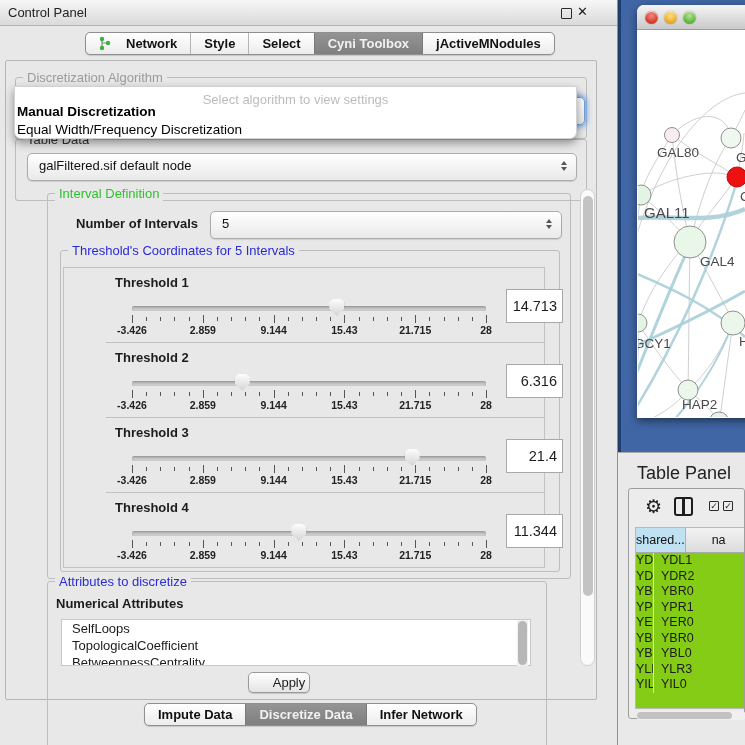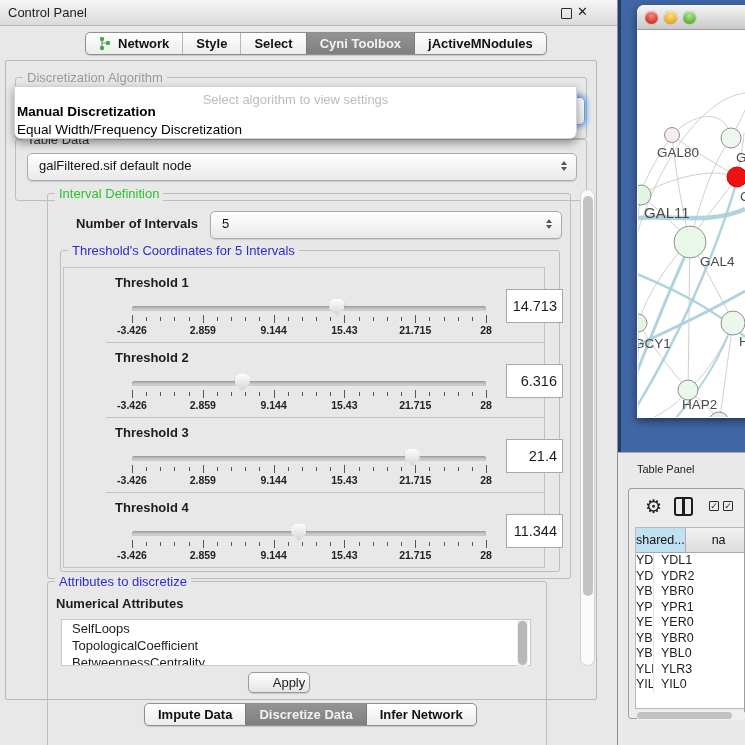--- a/index.html
+++ b/index.html
@@ -11,21 +11,21 @@
   .control-panel { position:absolute; left:0; top:0; width:618px; height:745px; background:#e8e8e8; border-right:1px solid #8f8f8f; }
   .titlebar { position:absolute; left:0; top:0; width:100%; height:26px;
       background:linear-gradient(#f6f6f6,#dadada); border-bottom:1px solid #b3b3b3; }
   .titlebar .title { position:absolute; left:8px; top:5px; font-size:13px; color:#222; }
   .win-float { position:absolute; left:561px; top:8px; width:11px; height:11px; border:1.6px solid #2a2a2a; border-radius:1px; }
   .win-close { position:absolute; left:577px; top:4px; font-size:13px; font-weight:bold; color:#1a1a1a; }
 
   
   .seg-control { position:absolute; display:flex; height:23px; border:1px solid #8f8f8f; border-radius:5px;
       background:linear-gradient(#ffffff,#ececec); overflow:hidden; box-shadow:0 1px 1px rgba(0,0,0,.15); }
-  .seg { display:flex; align-items:center; gap:7px; padding:0 13px; font-size:13px; font-weight:bold; color:#111;
+  .seg { display:flex; align-items:center; gap:15px; padding:0 13px; font-size:13px; font-weight:bold; color:#111;
       border-left:1px solid #b5b5b5; white-space:nowrap; cursor:default; }
   .seg:first-child { border-left:none; }
   .seg.sel { background:linear-gradient(#949494,#7f7f7f); color:#f2f2f2; border-left-color:#7a7a7a; }
   .seg.sel + .seg { border-left-color:#7a7a7a; }
 
   .content-frame { position:absolute; left:5px; top:60px; width:592px; height:640px; border:1px solid #b6b6b6; border-radius:2px; background:#e8e8e8; }
 
   
   .groupbox { position:absolute; border:1px solid #bdbdbd; border-radius:3px; }
   .groupbox .legend { position:absolute; top:-8px; left:7px; background:#e8e8e8; padding:0 4px; font-size:13px; }
@@ -84,28 +84,28 @@
   .mac-titlebar { position:absolute; left:0; top:0; width:100%; height:25px; border-radius:7px 0 0 0;
       background:linear-gradient(#f5f5f5,#c9c9c9); border-bottom:1px solid #9c9c9c; }
   .tl { position:absolute; top:5.5px; width:13px; height:13px; border-radius:50%; box-shadow:inset 0 1px 1px rgba(255,255,255,.8), 0 0 1px #555; }
   .tl.red { left:8px; background:radial-gradient(circle at 50% 35%, #f28b82 0%, #dd3e32 60%, #b32015 100%); }
   .tl.yellow { left:27px; background:radial-gradient(circle at 50% 35%, #fbe08a 0%, #eeaf2a 60%, #c98a10 100%); }
   .tl.green { left:46px; background:radial-gradient(circle at 50% 35%, #b6e398 0%, #66bb3e 60%, #3f9420 100%); }
   .net-canvas { position:absolute; left:1px; top:26px; width:118px; height:386px; overflow:hidden; background:#fff; }
 
   
   .table-panel { position:absolute; left:618px; top:452px; width:127px; height:293px; background:#e9e9e9; border-top:1px solid #a8a8a8; }
-  .table-panel .tp-title { position:absolute; left:19px; top:10px; font-size:11px; color:#222; }
+  .table-panel .tp-title { position:absolute; left:19px; top:10px; font-size:18px; color:#222; }
   .tp-card { position:absolute; left:10px; top:35px; width:117px; height:231px; background:#ececec; border:1px solid #9e9e9e; border-radius:3px; }
   .tp-toolbar { position:absolute; left:0; top:0; width:100%; height:34px; }
   .gear { position:absolute; left:16px; top:6px; font-size:19px; color:#1d1d1d; }
   .split-icon { position:absolute; left:45px; top:8px; width:19px; height:19px; border:2.5px solid #1d1d1d; border-radius:3px; }
   .split-icon i { position:absolute; left:50%; top:0; width:2.5px; height:100%; margin-left:-1.25px; background:#1d1d1d; }
   .chk { position:absolute; top:12px; width:10px; height:10px; border:1.6px solid #2a2a2a; border-radius:1px; font-size:9px; line-height:8px; text-align:center; color:#2a2a2a; font-weight:bold; }
-  .tp-table { position:absolute; left:6px; top:38px; right:0; height:182px; overflow:hidden; background:#ffffff; border:1px solid #b9b9b9; border-right:none; }
+  .tp-table { position:absolute; left:6px; top:38px; right:0; height:182px; overflow:hidden; background:#84cc16; border:1px solid #b9b9b9; border-right:none; }
   .tp-hrow { display:flex; height:25px; border-bottom:1px solid #a9a9a9; }
   .tp-hcell { font-size:12.5px; color:#111; padding-top:5px; text-align:center; background:linear-gradient(#f2f2f2,#dcdcdc); border-right:1px solid #b0b0b0; }
   .tp-hcell.sel { background:#bfe1f2; }
   .tp-hcell.c1 { width:73px; }
   .tp-hcell.c2 { flex:1 0 90px; text-align:left; padding-left:26px; }
   .tp-row { display:flex; height:15.5px; font-size:12.5px; }
   .tp-c1 { width:73px; text-align:center; border-right:1px solid #e4e4e4; overflow:hidden; white-space:nowrap; }
   .tp-c2 { flex:1 0 90px; padding-left:7px; overflow:hidden; white-space:nowrap; }
   .hscroll { position:absolute; left:7px; top:222px; width:110px; height:9px; background:#f0f0f0; border-radius:5px; }
   .hscroll .th { position:absolute; left:1px; top:1px; width:95px; height:7px; border-radius:4px; background:#c2c2c2; }

